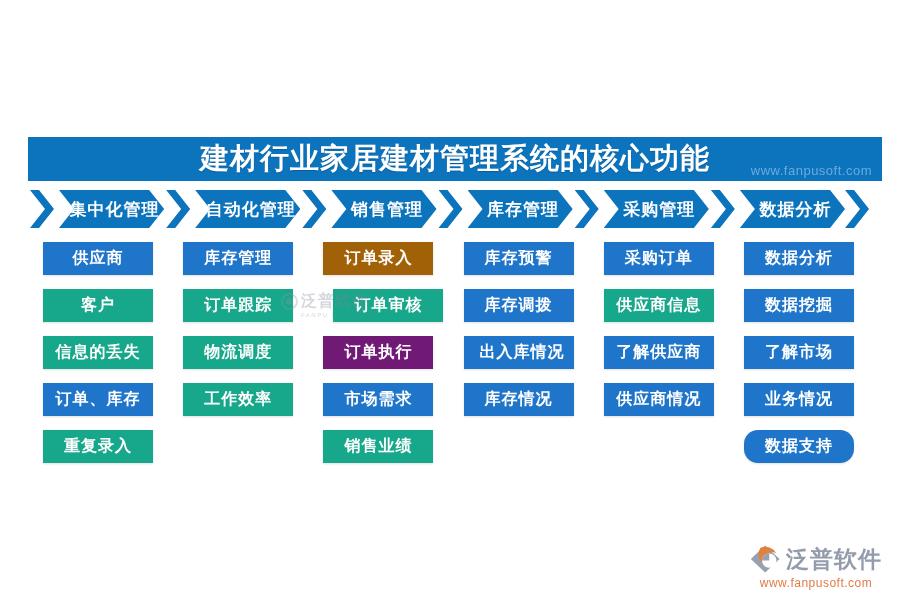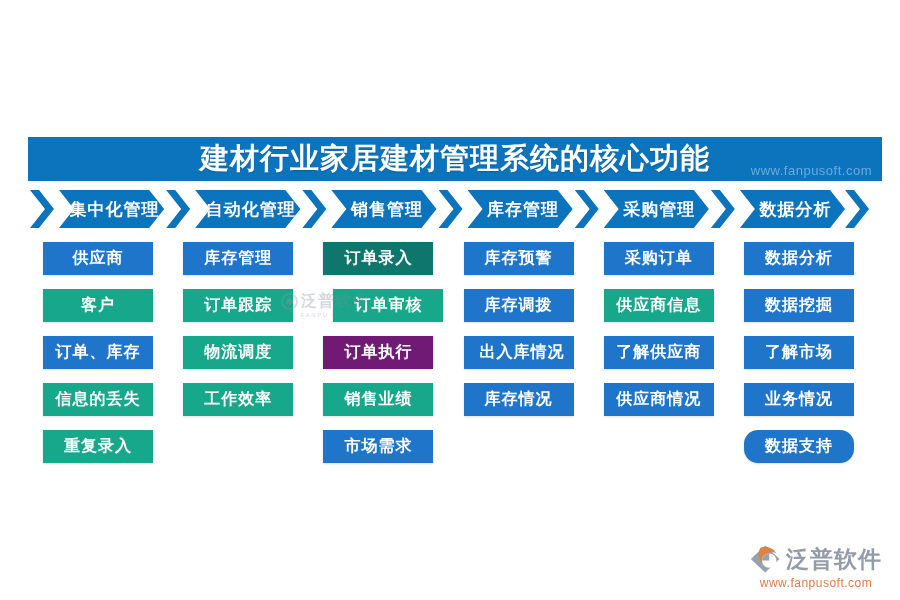--- a/index.html
+++ b/index.html
@@ -144,47 +144,47 @@
   </div>
 <span class="chev" style="margin: 0px;"></span>
     </div>
 
   <div class="grid" id="grid">
   <div class="col">
   <div class="btn" style="background: rgb(31, 117, 202);">供应商</div>
 
   <div class="btn" style="background: rgb(23, 167, 138);">客户</div>
 
+  <div class="btn" style="background: rgb(23, 167, 138);">信息的丢失</div>
+
   <div class="btn" style="background: rgb(31, 117, 202);">订单、库存</div>
 
-  <div class="btn" style="background: rgb(23, 167, 138);">信息的丢失</div>
-
   <div class="btn" style="background: rgb(23, 167, 138);">重复录入</div>
 </div>
 
   <div class="col">
   <div class="btn" style="background: rgb(31, 117, 202);">库存管理</div>
 
   <div class="btn" style="background: rgb(23, 167, 138);">订单跟踪</div>
 
   <div class="btn" style="background: rgb(23, 167, 138);">物流调度</div>
 
   <div class="btn" style="background: rgb(23, 167, 138);">工作效率</div>
 </div>
 
   <div class="col">
-  <div class="btn" style="background: #0f766e;">订单录入</div>
+  <div class="btn" style="background: #a16207;">订单录入</div>
 
   <div class="btn" style="background: rgb(23, 167, 138); margin-left: 20px;">订单审核</div>
 
   <div class="btn" style="background: #701a75;">订单执行</div>
 
+  <div class="btn" style="background: rgb(31, 117, 202);">市场需求</div>
+
   <div class="btn" style="background: rgb(23, 167, 138);">销售业绩</div>
-
-  <div class="btn" style="background: rgb(31, 117, 202);">市场需求</div>
 </div>
 
   <div class="col">
 
   <div class="btn" style="background: rgb(31, 117, 202);">库存预警</div>
 
   <div class="btn" style="background: rgb(31, 117, 202);">库存调拨</div>
 
   <div class="btn" style="background: rgb(31, 117, 202); padding-left: 7px;">出入库情况</div>
 

